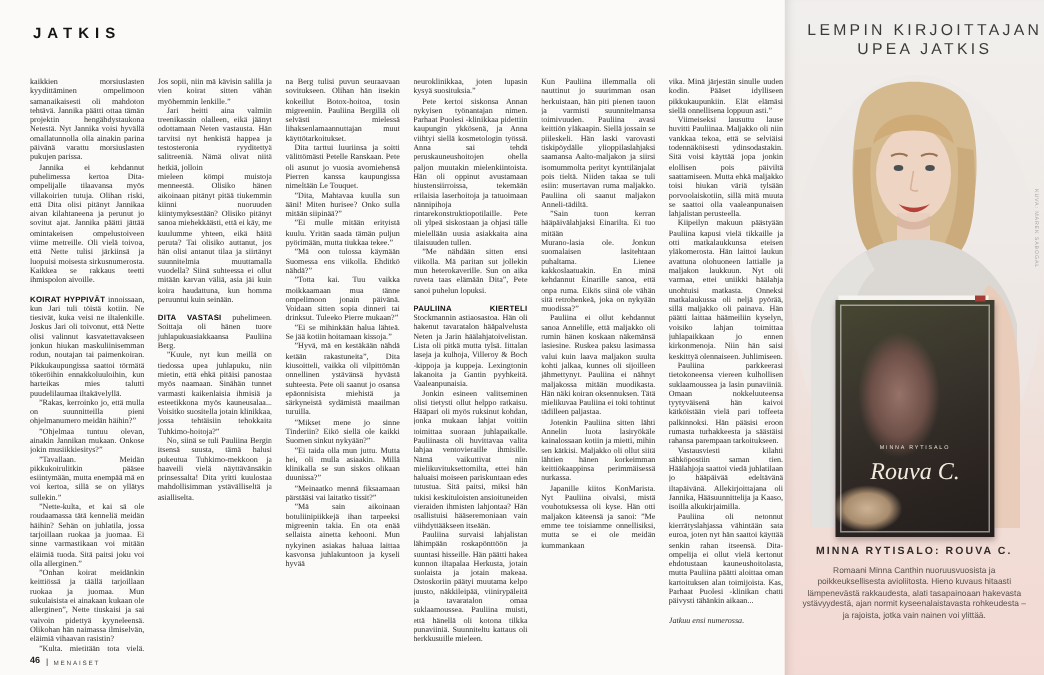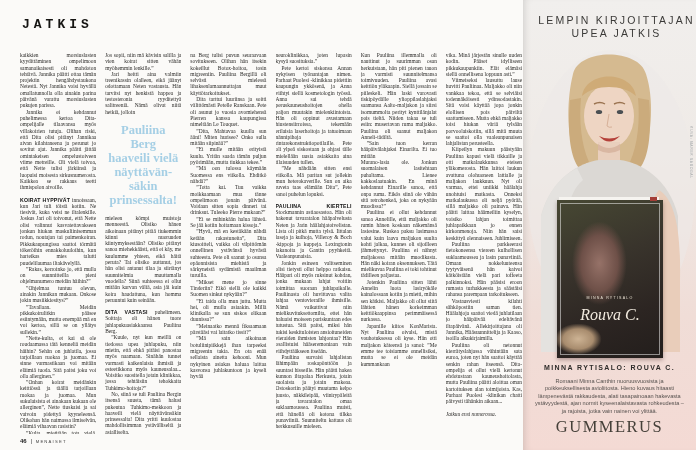--- a/index.html
+++ b/index.html
@@ -1,20 +1,20 @@
 <!DOCTYPE html>
 <html><head>
 <meta charset="utf-8">
 <style>
   html,body{margin:0;padding:0;}
   body{width:696px;height:450px;position:relative;background:#fbfaf8;overflow:hidden;
        font-family:"Liberation Serif",serif;color:#2b2a28;}
   
-  .kicker{position:absolute;left:22px;top:17px;font-family:Liberation Mono, monospace;
-          font-weight:bold;font-size:13px;letter-spacing:4px;color:#151412;}
+  .kicker{position:absolute;left:22px;top:17px;font-family:Liberation Sans, sans-serif;
+          font-weight:bold;font-size:10px;letter-spacing:4px;color:#151412;}
   .columns{position:absolute;left:20px;top:52px;width:502px;height:382px;
            display:flex;gap:9px;}
   .col{flex:1 1 0;overflow:hidden;height:382px;}
   .para{margin:0;font-size:5.4px;line-height:6.3px;text-align:justify;text-indent:6px;
         color:#2b2a28;}
   .para.noindent{text-indent:0;}
   .para.sect{margin-top:6px;text-indent:0;}
   .para.italic{font-style:italic;margin-top:6px;}
   .para strong{font-family:"Liberation Sans",sans-serif;font-size:5.2px;letter-spacing:.2px;color:#111;}
   .pullquote{font-family:"Liberation Serif",serif;font-weight:bold;color:#a5cfe5;
@@ -68,26 +68,20 @@
       <p class="para">”Rakas, kerroinko jo, että mulla on suunnitteilla pieni ohjelmanumero meidän häihin?”</p>
       <p class="para">”Ohjelmaa tuntuu olevan, ainakin Jannikan mukaan. Onkose jokin musiikkiesitys?”</p>
       <p class="para">”Tavallaan. Meidän pikkukoirulitkin pääsee esiintymään, mutta enempää mä en voi kertoa, sillä se on yllätys sullekin.”</p>
       <p class="para">”Nette-kulta, et kai sä ole roudaamassa tätä kenneliä meidän häihin? Sehän on juhlatila, jossa tarjoillaan ruokaa ja juomaa. Ei sinne varmastikaan voi mitään eläimiä tuoda. Sitä paitsi joku voi olla allerginen.”</p>
       <p class="para">”Onhan koirat meidänkin keittiössä ja täällä tarjoillaan ruokaa ja juomaa. Mun sukulaisista ei ainakaan kukaan ole allerginen”, Nette tiuskaisi ja sai vaivoin pidettyä kyyneleensä. Olikohan hän naimassa ilmiselvän, eläimiä vihaavan rasistin?</p>
       <p class="para">”Kulta, mietitään tota vielä. Olisi sullekin kiva, että saisit yhden vapaaillan koirien hoidosta.</p>
     </div>
     <div class="col">
       <p class="para noindent">Jos sopii, niin mä kävisin salilla ja vien koirat sitten vähän myöhemmin lenkille.”</p>
       <p class="para">Jari heitti aina valmiin treenikassin olalleen, eikä jäänyt odottamaan Neten vastausta. Hän tarvitsi nyt henkistä happea ja testosteronia ryyditettyä salitreeniä. Nämä olivat niitä hetkiä, jolloin</p>
-      <div class="pullquote">Pauliina
-Berg
-haaveili vielä
-näyttävän-
-säkin
-prinsessalta!</div>
       <p class="para noindent">mieleen kömpi muistoja menneestä. Olisiko hänen aikoinaan pitänyt pitää tiukemmin kiinni nuoruuden kiintymyksestään? Olisiko pitänyt sanoa miehekkäästi, että ei käy, me kuulumme yhteen, eikä häitä peruta? Tai olisiko auttanut, jos hän olisi antanut tilaa ja siirtänyt suunnitelmia muuttamalla vuodella? Siinä suhteessa ei ollut mitään karvan väliä, asia jäi kuin koira haudattuna, kun homma peruuntui kuin seinään.</p>
       <p class="para sect"><strong>DITA VASTASI </strong>puhelimeen. Soittaja oli hänen tuore juhlapukuasiakkaansa Pauliina Berg.</p>
       <p class="para">”Kuule, nyt kun meillä on tiedossa upea juhlapuku, niin mietin, että ehkä pitäisi panostaa myös naamaan. Sinähän tunnet varmasti kaikenlaisia ihmisiä ja esteetikkona myös kauneusalaa... Voisitko suositella jotain klinikkaa, jossa tehtäisiin tehokkaita Tuhkimo-hoitoja?”</p>
       <p class="para">No, siinä se tuli Pauliina Bergin itsensä suusta, tämä halusi pukeutua Tuhkimo-mekkoon ja haaveili vielä näyttävänsäkin prinsessalta! Dita yritti kuulostaa mahdollisimman ystävälliseltä ja asialliselta.</p>
     </div>
     <div class="col">
       <p class="para noindent">na Berg tulisi puvun seuraavaan sovitukseen. Olihan hän itsekin kokeillut Botox-hoitoa, tosin migreeniin. Pauliina Bergillä oli selvästi mielessä lihaksenlamaannuttajan muut käyttötarkoitukset.</p>
       <p class="para">Dita tarttui luuriinsa ja soitti välittömästi Petelle Ranskaan. Pete oli asunut jo vuosia avomiehensä Pierren kanssa kaupungissa nimeltään Le Touquet.</p>
       <p class="para">”Dita, Mahtavaa kuulla sun ääni! Miten hurisee? Onko sulla mitään siipinää?”</p>
       <p class="para">”Ei mulle mitään erityistä kuulu. Yritän saada tämän puljun pyörimään, mutta tiukkaa tekee.”</p>
@@ -161,14 +155,13 @@
 
   <div class="book">
     <div class="pages"></div>
     <div class="bookmark"></div>
     <div class="bauthor">MINNA RYTISALO</div>
     <div class="btitle">Rouva C.</div>
   </div>
 
   <div class="ad-caption">MINNA RYTISALO: ROUVA C.</div>
   <div class="ad-body">Romaani Minna Canthin nuoruusvuosista ja poikkeuksellisesta avioliitosta. Hieno kuvaus hitaasti lämpenevästä rakkaudesta, alati tasapainoaan hakevasta ystävyydestä, ajan normit kyseenalaistavasta rohkeudesta – ja rajoista, jotka vain nainen voi ylittää.</div>
-  <div class="ad-publisher">GUMMERUS</div>
 </div>
 
 </body></html>

